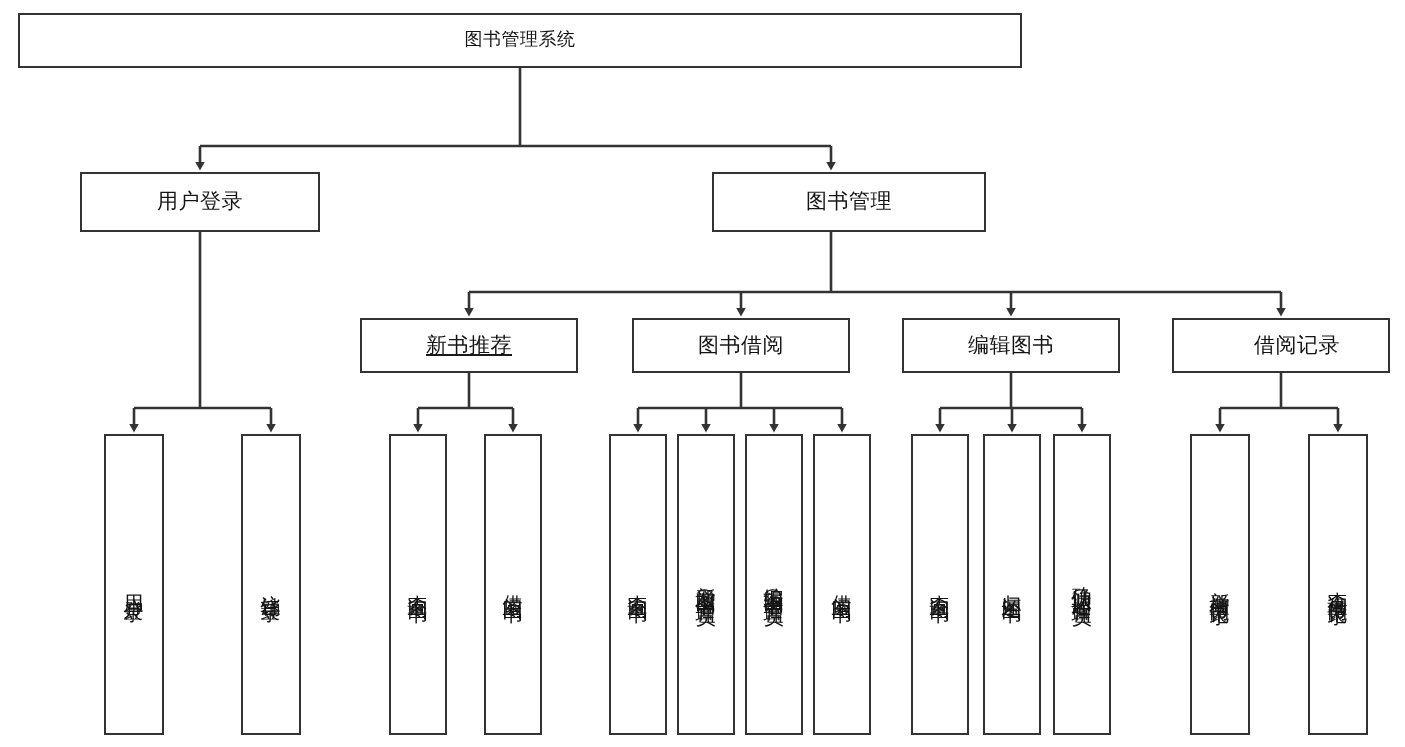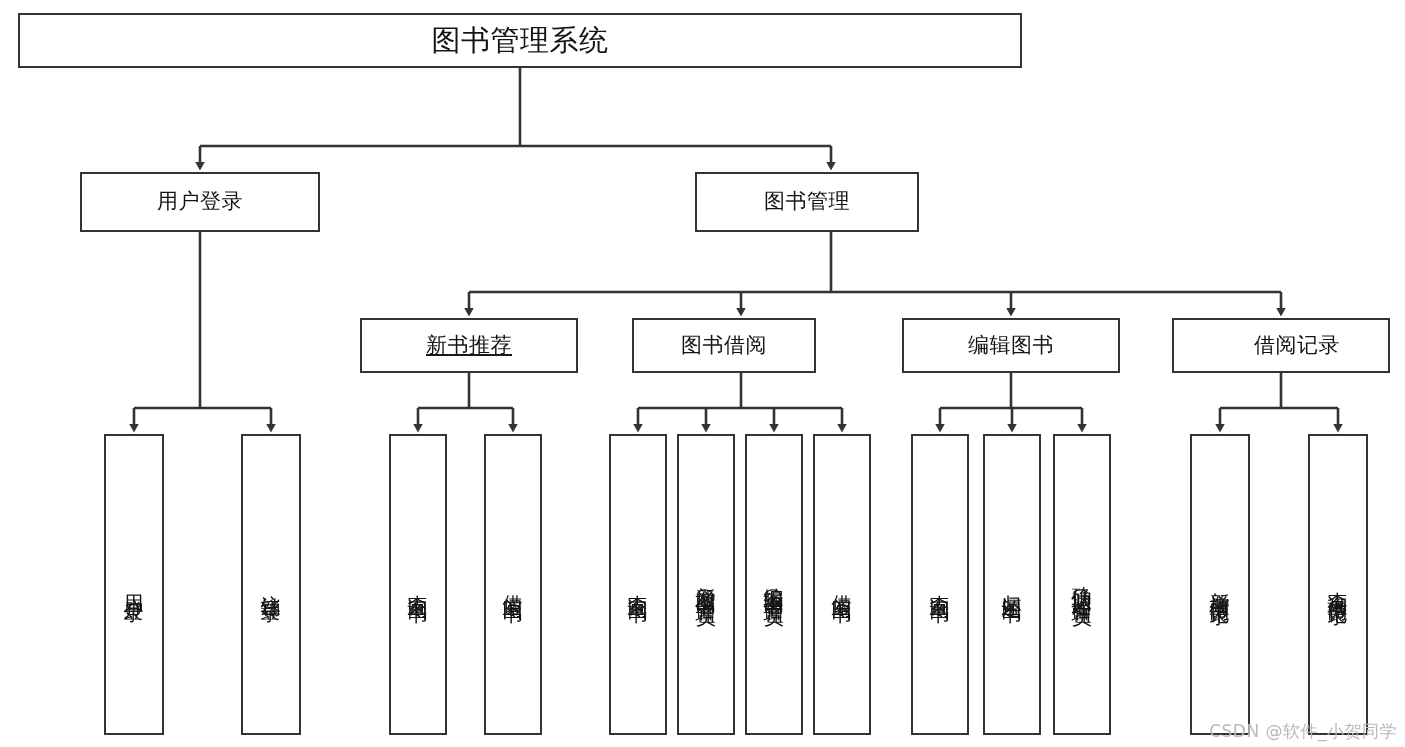--- a/index.html
+++ b/index.html
@@ -47,21 +47,21 @@
   }
   .node.leaf .label {
     writing-mode: vertical-rl;
     text-orientation: upright;
     -webkit-writing-mode: vertical-rl;
     font-size: 20px;
     letter-spacing: 3px;
     line-height: 1;
     white-space: normal;
   }
-  .node.root .label { font-size: 29px; }
+  .node.root .label { font-size: 18px; font-family: Liberation Mono, monospace; }
   .watermark {
     position: absolute;
     right: 8px;
     bottom: 4px;
     font-size: 17px;
     color: #b9b9b9;
     letter-spacing: 0.5px;
     z-index: 5;
     white-space: nowrap;
   }
@@ -106,27 +106,27 @@
       </g>
   </svg>
 
   <div id="nodes-layer">
       <div class="node root" style="left: 18px; top: 13px; width: 1004px; height: 55px;">
         <span class="label">图书管理系统</span>
       </div>
       <div class="node" style="left: 80px; top: 172px; width: 240px; height: 60px;">
         <span class="label">用户登录</span>
       </div>
-      <div class="node" style="left: 695px; top: 172px; width: 224px; height: 60px;">
+      <div class="node" style="left: 712px; top: 172px; width: 274px; height: 60px;">
         <span class="label">图书管理</span>
       </div>
       <div class="node" style="left: 360px; top: 318px; width: 218px; height: 55px; text-decoration: underline;">
         <span class="label">新书推荐</span>
       </div>
-      <div class="node" style="left: 632px; top: 318px; width: 184px; height: 55px;">
+      <div class="node" style="left: 632px; top: 318px; width: 218px; height: 55px;">
         <span class="label">图书借阅</span>
       </div>
       <div class="node" style="left: 902px; top: 318px; width: 218px; height: 55px;">
         <span class="label">编辑图书</span>
       </div>
       <div class="node" style="left: 1172px; top: 318px; width: 218px; height: 55px; padding-left: 32px;">
         <span class="label">借阅记录</span>
       </div>
       <div class="node leaf" style="left: 104px; top: 434px; width: 60px; height: 301px;">
         <span class="label">用户登录</span>
@@ -162,14 +162,13 @@
         <span class="label">确认归还（管理员）</span>
       </div>
       <div class="node leaf" style="left: 1190px; top: 434px; width: 60px; height: 301px;">
         <span class="label">新增借阅记录</span>
       </div>
       <div class="node leaf" style="left: 1308px; top: 434px; width: 60px; height: 301px;">
         <span class="label">查询借阅记录</span>
       </div>
     </div>
 
-  <div class="watermark">CSDN @软件_小贺同学</div>
 </div>
 
 </body></html>

